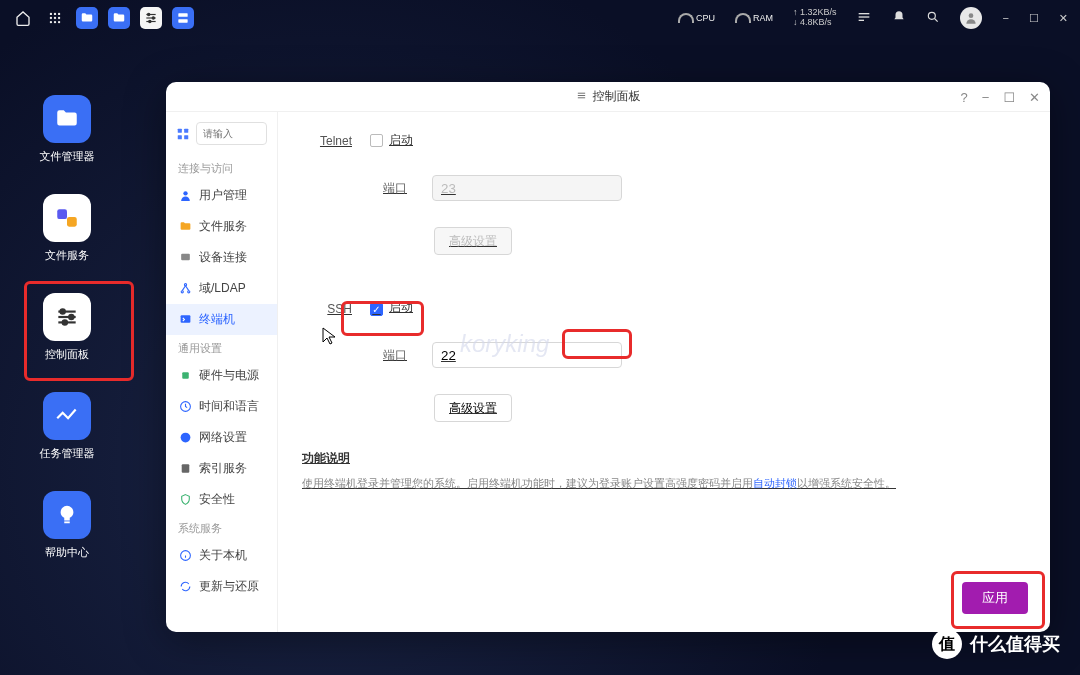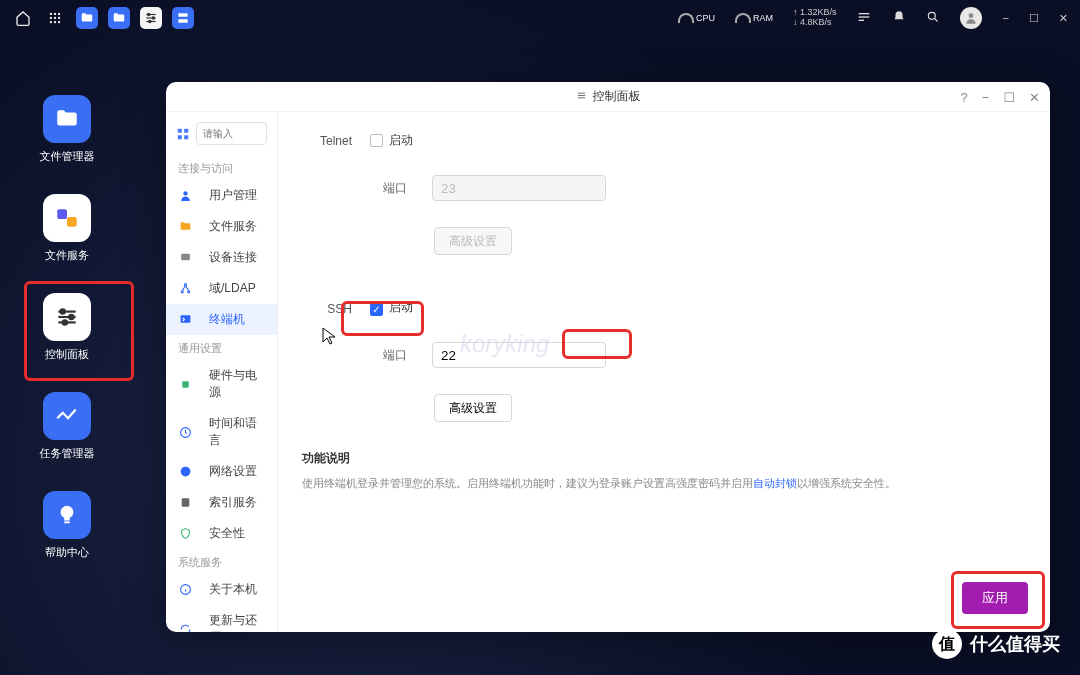--- a/index.html
+++ b/index.html
@@ -21,30 +21,30 @@
 .highlight-red { position: absolute; border: 3px solid #e82b2b; border-radius: 6px; pointer-events: none; }
 .panel { position: absolute; left: 166px; top: 82px; width: 884px; height: 550px; background: #fff; border-radius: 10px; box-shadow: 0 8px 40px rgba(0,0,0,.4); overflow: hidden; display: flex; flex-direction: column; }
 .panel-header { height: 30px; display: flex; align-items: center; justify-content: center; position: relative; border-bottom: 1px solid #f0f0f0; font-size: 12px; color: #333; }
 .panel-controls { position: absolute; right: 10px; top: 0; height: 30px; display: flex; align-items: center; gap: 14px; color: #888; font-size: 13px; }
 .panel-body { flex: 1; display: flex; overflow: hidden; }
 .cp-sidebar { width: 112px; border-right: 1px solid #f0f0f0; padding: 10px 0; overflow-y: auto; }
 .cp-search { margin: 0 10px 10px; display: flex; align-items: center; gap: 6px; }
 .cp-search .grid-ic { width: 14px; height: 14px; color: #4a7aff; }
 .cp-search input { flex: 1; min-width: 0; height: 23px; border: 1px solid #e0e0e0; border-radius: 4px; padding: 0 6px; font-size: 10px; color: #999; }
 .cp-group { padding: 6px 12px 4px; color: #999; font-size: 11px; }
-.cp-item { display: flex; align-items: center; gap: 17px; padding: 7px 12px; font-size: 12px; color: #444; cursor: pointer; }
+.cp-item { display: flex; align-items: center; gap: 7px; padding: 7px 12px; font-size: 12px; color: #444; cursor: pointer; }
 .cp-item.active { background: #ecf2ff; color: #2d65ff; }
 .cp-item .ic { width: 14px; height: 14px; flex-shrink: 0; display:flex; align-items:center; justify-content:center; }
-.cp-content { flex: 1; padding: 20px 24px 90px; position: relative; font-size: 12px; color: #333; overflow: hidden; }
+.cp-content { flex: 1; padding: 20px 24px 90px; position: relative; font-size: 12px; color: #333; overflow: hidden; text-decoration: underline; }
 .row { display: flex; align-items: center; margin-bottom: 12px; }
 .row-label { width: 50px; text-align: right; margin-right: 18px; color: #555; }
 .row-sub { width: 50px; text-align: center; margin-right: 12px; color: #666; font-size: 12px; }
 .chk { width: 13px; height: 13px; border: 1px solid #bbb; border-radius: 2px; display: inline-flex; align-items: center; justify-content: center; margin-right: 6px; }
 .chk.on { background: #2d65ff; border-color: #2d65ff; color: #fff; font-size: 10px; }
-.inp { height: 26px; border: 1px solid #d7d7d7; border-radius: 4px; padding: 0 8px; width: 174px; background:#fff; }
+.inp { height: 26px; border: 1px solid #d7d7d7; border-radius: 4px; padding: 0 8px; width: 190px; background:#fff; }
 .inp.dis { background: #f5f5f5; color: #bbb;}
 .btn-s { height: 28px; padding: 0 14px; border: 1px solid #d7d7d7; border-radius: 4px; background: #fff; font-size: 12px; cursor: pointer; }
 .btn-s.dis { color: #bbb; background:#f7f7f7; }
 .section-title { font-weight: 600; margin: 28px 0 8px; font-size: 12px; color: #333; }
 .section-text { font-size: 11px; color: #888; line-height: 1.6; }
 .section-text a { color: #2d65ff; text-decoration: none; }
 .apply-btn { position: absolute; right: 22px; bottom: 18px; height: 32px; width: 66px; background: #a21caf; color: #fff; border: none; border-radius: 4px; font-size: 13px; cursor: pointer; }
 .watermark { position: absolute; left: 460px; top: 330px; font-size: 24px; color: rgba(210,215,235,.6); font-style: italic; pointer-events: none; }
 .bottom-badge { position: absolute; right: 20px; bottom: 16px; display: flex; align-items: center; gap: 8px; color: #fff; font-size: 18px; font-weight: 600; }
 .bottom-badge .circ { width: 30px; height: 30px; border-radius: 50%; background: #fff; color: #000; display: flex; align-items: center; justify-content: center; font-size: 16px; font-weight: bold; }

